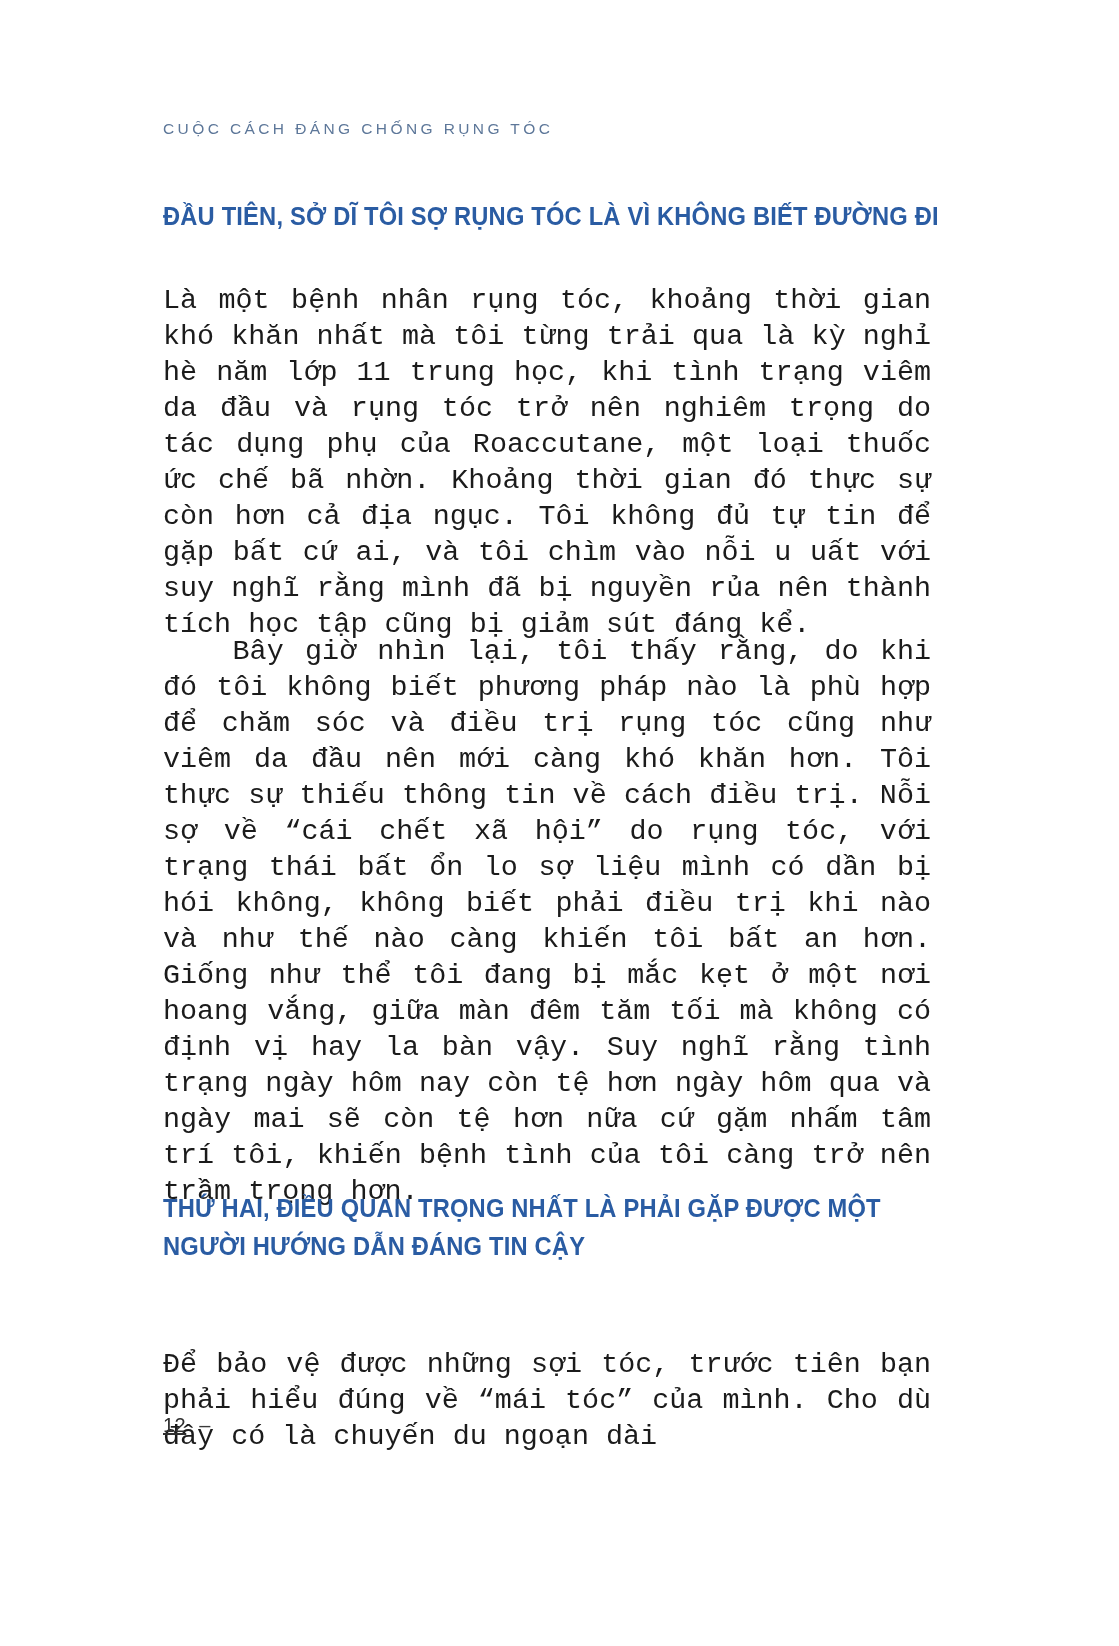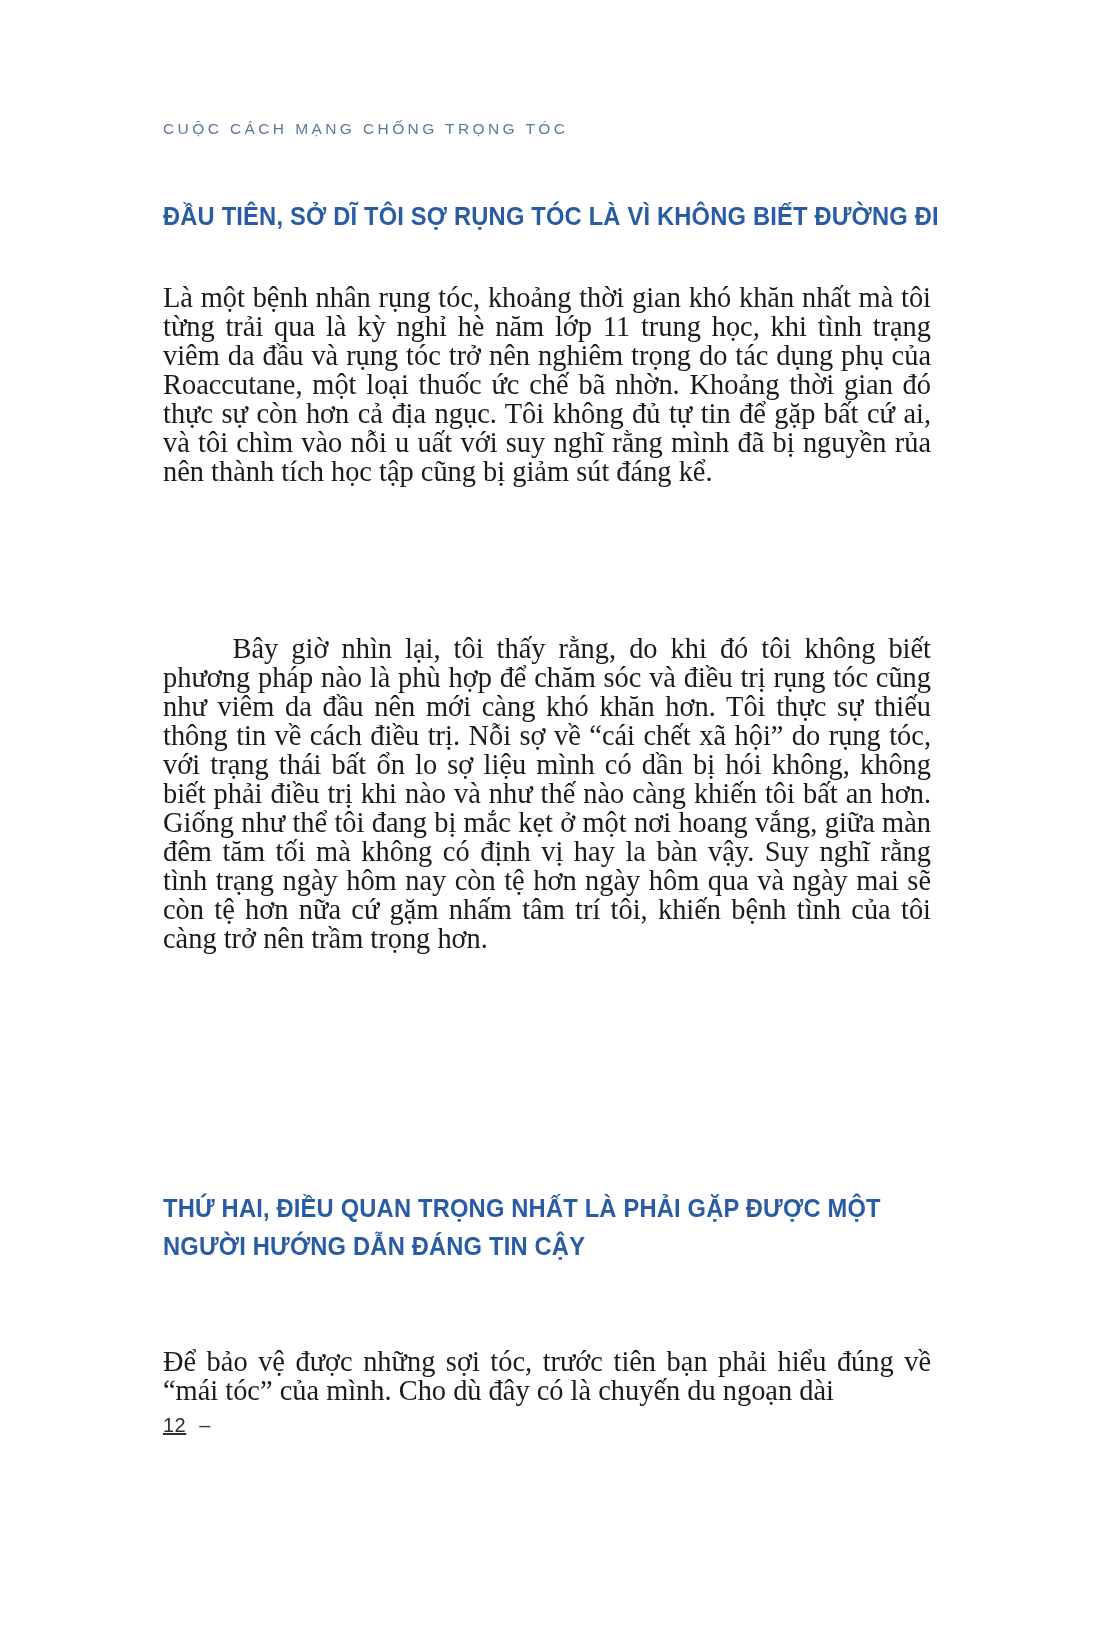--- a/index.html
+++ b/index.html
@@ -62,23 +62,23 @@
     left: 163px;
     top: 1190px;
     width: 880px;
   }
 
   
   .body-par {
     position: absolute;
     left: 163px;
     width: 768px;
-    font-family: Liberation Serif, serif;
+    font-family: Liberation Mono, monospace;
     font-size: 28.4px;
-    line-height: 29px;
+    line-height: 36px;
     color: #1b1b1b;
     text-align: justify;
     text-justify: inter-word;
     margin: 0;
     hyphens: none;
   }
   .body-par.last-justify {
     text-align-last: left;
   }
   .indented {
@@ -101,21 +101,21 @@
     white-space: nowrap;
   }
   .page-footer .num { color: #2f2f2f; text-decoration: underline; }
   .page-footer .dash { margin-left: 13px; color: #3a3a3a; }
 </style>
 </head>
 <body>
 
 <div class="page">
 
-  <div class="running-header">CUỘC CÁCH MẠNG CHỐNG TRỌNG TÓC</div>
+  <div class="running-header">CUỘC CÁCH ĐÁNG CHỐNG RỤNG TÓC</div>
 
   <h2 class="section-heading" id="heading-1">ĐẦU TIÊN, SỞ DĨ TÔI SỢ RỤNG TÓC LÀ VÌ KHÔNG BIẾT ĐƯỜNG ĐI</h2>
 
   <p class="body-par" id="par-1">Là một bệnh nhân rụng tóc, khoảng thời gian khó khăn nhất mà tôi từng trải qua là kỳ nghỉ hè năm lớp 11 trung học, khi tình trạng viêm da đầu và rụng tóc trở nên nghiêm trọng do tác dụng phụ của Roaccutane, một loại thuốc ức chế bã nhờn. Khoảng thời gian đó thực sự còn hơn cả địa ngục. Tôi không đủ tự tin để gặp bất cứ ai, và tôi chìm vào nỗi u uất với suy nghĩ rằng mình đã bị nguyền rủa nên thành tích học tập cũng bị giảm sút đáng kể.</p>
 
   <p class="body-par indented" id="par-2">Bây giờ nhìn lại, tôi thấy rằng, do khi đó tôi không biết phương pháp nào là phù hợp để chăm sóc và điều trị rụng tóc cũng như viêm da đầu nên mới càng khó khăn hơn. Tôi thực sự thiếu thông tin về cách điều trị. Nỗi sợ về “cái chết xã hội” do rụng tóc, với trạng thái bất ổn lo sợ liệu mình có dần bị hói không, không biết phải điều trị khi nào và như thế nào càng khiến tôi bất an hơn. Giống như thể tôi đang bị mắc kẹt ở một nơi hoang vắng, giữa màn đêm tăm tối mà không có định vị hay la bàn vậy. Suy nghĩ rằng tình trạng ngày hôm nay còn tệ hơn ngày hôm qua và ngày mai sẽ còn tệ hơn nữa cứ gặm nhấm tâm trí tôi, khiến bệnh tình của tôi càng trở nên trầm trọng hơn.</p>
 
   <h2 class="section-heading" id="heading-2">THỨ HAI, ĐIỀU QUAN TRỌNG NHẤT LÀ PHẢI GẶP ĐƯỢC MỘT NGƯỜI HƯỚNG DẪN ĐÁNG TIN CẬY</h2>
 
   <p class="body-par last-justify" id="par-3">Để bảo vệ được những sợi tóc, trước tiên bạn phải hiểu đúng về “mái tóc” của mình. Cho dù đây có là chuyến du ngoạn dài</p>

